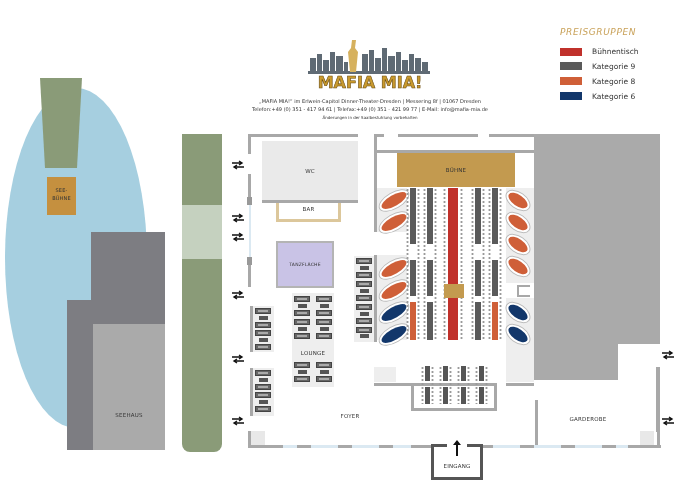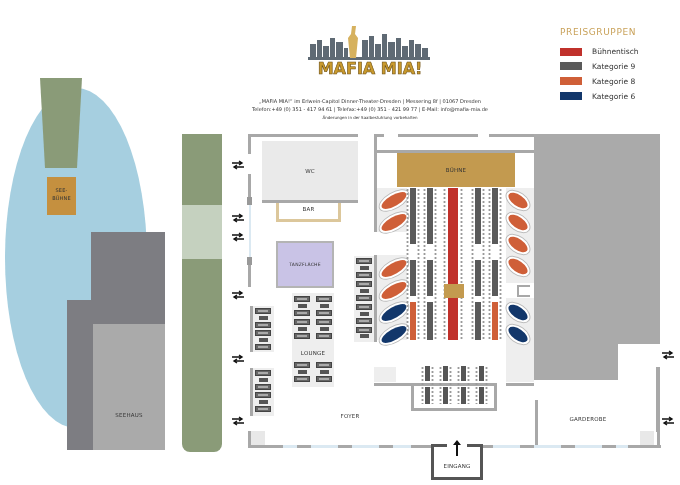--- a/index.html
+++ b/index.html
@@ -1,25 +1,25 @@
 <!DOCTYPE html>
 <html><head>
 <meta charset="utf-8">
 <style>
   html, body { margin:0; padding:0; background:#ffffff; }
   body { width:680px; height:485px; position:relative; overflow:hidden; font-family:"DejaVu Sans", sans-serif; }
   .abs { position:absolute; }
   .wall { position:absolute; background:#a8a8a8; }
   .win { position:absolute; background:#dbe9f2; }
   .lbl { position:absolute; font-size:5.5px; color:#333; text-align:center; letter-spacing:0.2px; }
-  .legend-title { position:absolute; left:560px; top:27px; font-size:9px; color:#c9a25a; letter-spacing:0.6px; }
+  .legend-title { position:absolute; left:560px; top:27px; font-size:9px; color:#c9a25a; letter-spacing:0.6px;font-style:italic; }
   .legend-row { position:absolute; left:560px; height:12px; display:flex; align-items:center; }
   .legend-sw { width:22px; height:8px; margin-right:10px; }
   .legend-tx { font-size:7.5px; color:#333; }
-  .logo { position:absolute; left:306px; top:24px; width:128px; height:54px; }
+  .logo { position:absolute; left:306px; top:38px; width:128px; height:54px; }
   .info { position:absolute; left:240px; width:260px; text-align:center; font-size:5px; color:#333; white-space:nowrap; }
   .arrow { position:absolute; width:12px; height:10px; }
   .ellipse-t { position:absolute; width:28px; height:11px; border-radius:50%; }
   .chairs { position:absolute; width:3px; background-image:radial-gradient(circle, #9a9a9a 1px, transparent 1.2px); background-size:3px 4px; }
   .lounge-sofa { position:absolute; width:16px; height:6px; background:#666; border:1px solid #444; box-sizing:border-box; }
   .lounge-sofa::after { content:""; position:absolute; left:2px; top:1px; right:2px; bottom:1px; background:#aaa; }
   .lounge-tab { position:absolute; width:9px; height:4px; background:#555; }
 </style>
 </head>
 <body>

